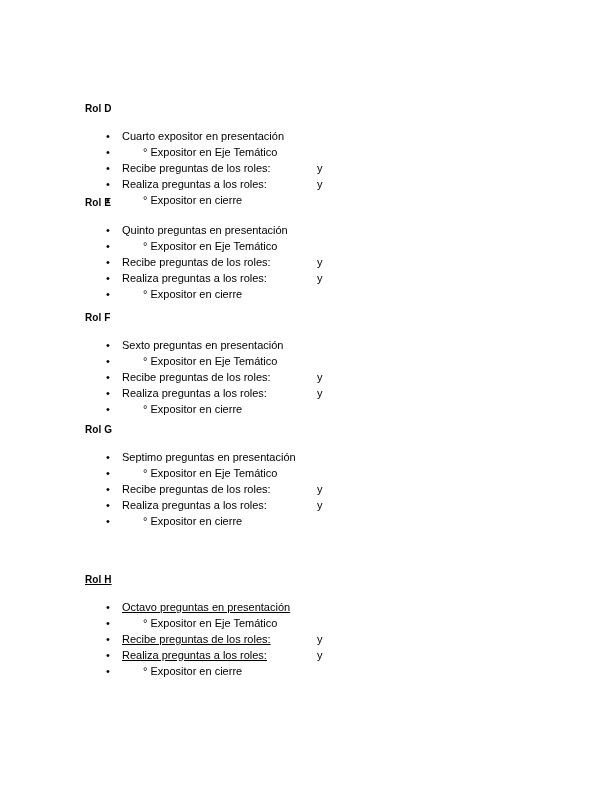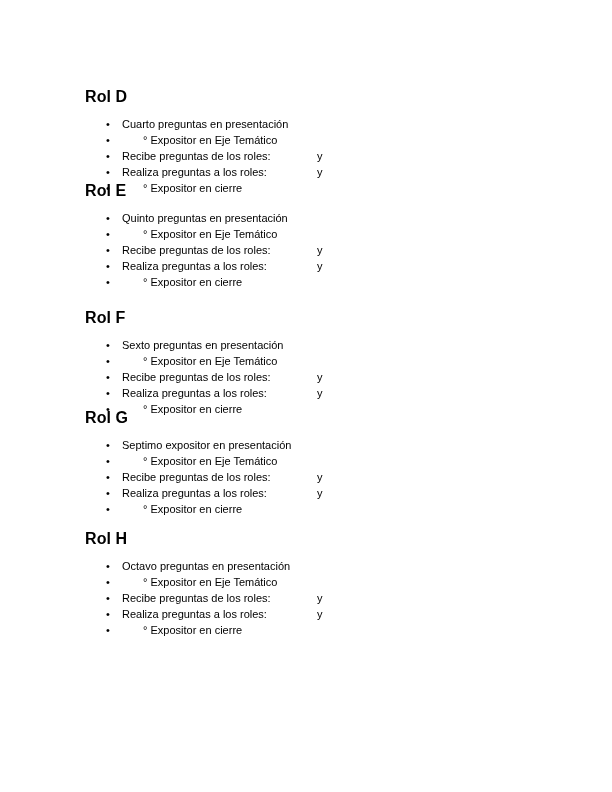--- a/index.html
+++ b/index.html
@@ -18,26 +18,26 @@
     background: #ffffff;
     overflow: hidden;
   }
   .role-section {
     position: absolute;
     left: 0;
     width: 612px;
   }
   .s0 { top: 89px; }
   .s1 { top: 183px; }
-  .s2 { top: 310px; }
+  .s2 { top: 298px; }
   .s3 { top: 410px; }
-  .s4 { top: 531px; }
+  .s4 { top: 560px; text-decoration: underline; }
   .role-heading {
-    margin: 0 0 0 85px;
-    font-size: 16px;
+    margin: 12px 0 0 85px;
+    font-size: 10px;
     line-height: 16px;
     font-weight: 700;
     letter-spacing: 0.1px;
   }
   .role-items {
     list-style: none;
     margin: 11px 0 0 0;
     padding: 0;
   }
   .item {
@@ -70,21 +70,21 @@
 </head>
 <body>
 
 <div class="page">
 
   <section class="role-section s0">
     <h2 class="role-heading">Rol D</h2>
     <ul class="role-items">
       <li class="item">
         <span class="bullet">•</span>
-        <span class="item-text">Cuarto preguntas en presentación</span>
+        <span class="item-text">Cuarto expositor en presentación</span>
       </li>
       <li class="item indented">
         <span class="bullet">•</span>
         <span class="item-text">° Expositor en Eje Temático</span>
       </li>
       <li class="item">
         <span class="bullet">•</span>
         <span class="item-text">Recibe preguntas de los roles:</span>
         <span class="answer">y</span>
       </li>
@@ -154,21 +154,21 @@
         <span class="item-text">° Expositor en cierre</span>
       </li>
     </ul>
   </section>
 
   <section class="role-section s3">
     <h2 class="role-heading">Rol G</h2>
     <ul class="role-items">
       <li class="item">
         <span class="bullet">•</span>
-        <span class="item-text">Septimo expositor en presentación</span>
+        <span class="item-text">Septimo preguntas en presentación</span>
       </li>
       <li class="item indented">
         <span class="bullet">•</span>
         <span class="item-text">° Expositor en Eje Temático</span>
       </li>
       <li class="item">
         <span class="bullet">•</span>
         <span class="item-text">Recibe preguntas de los roles:</span>
         <span class="answer">y</span>
       </li>

